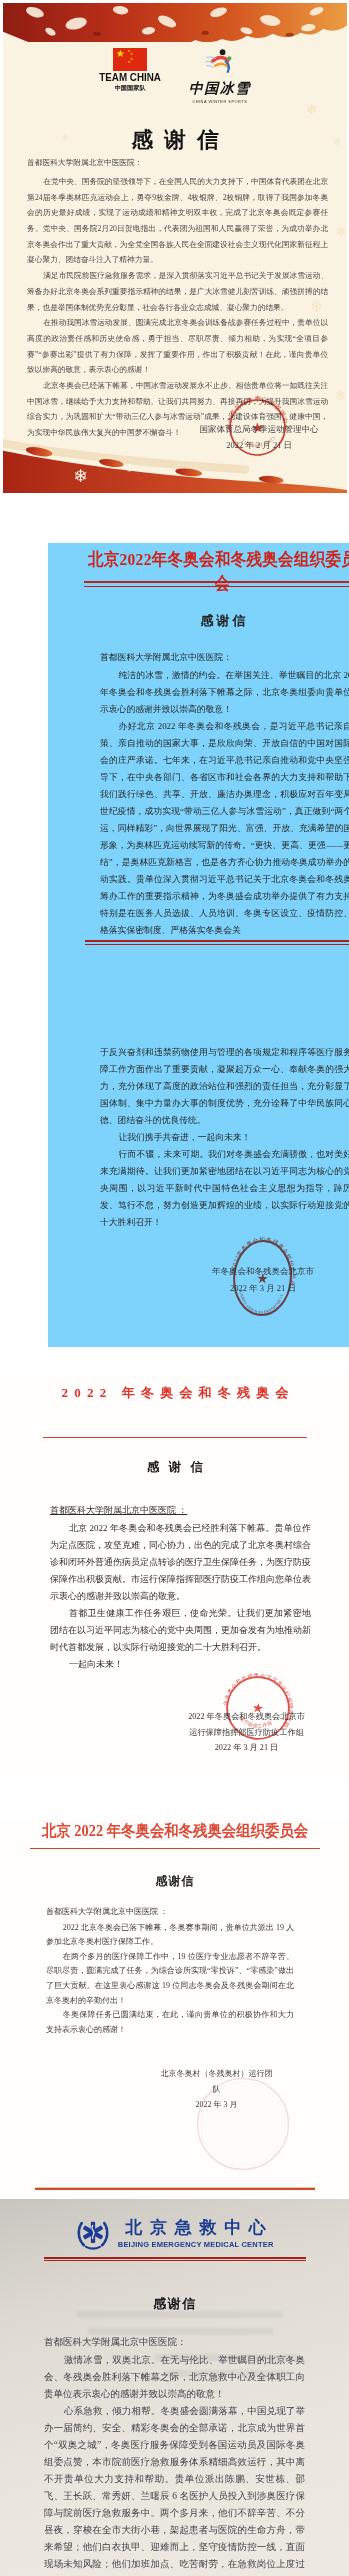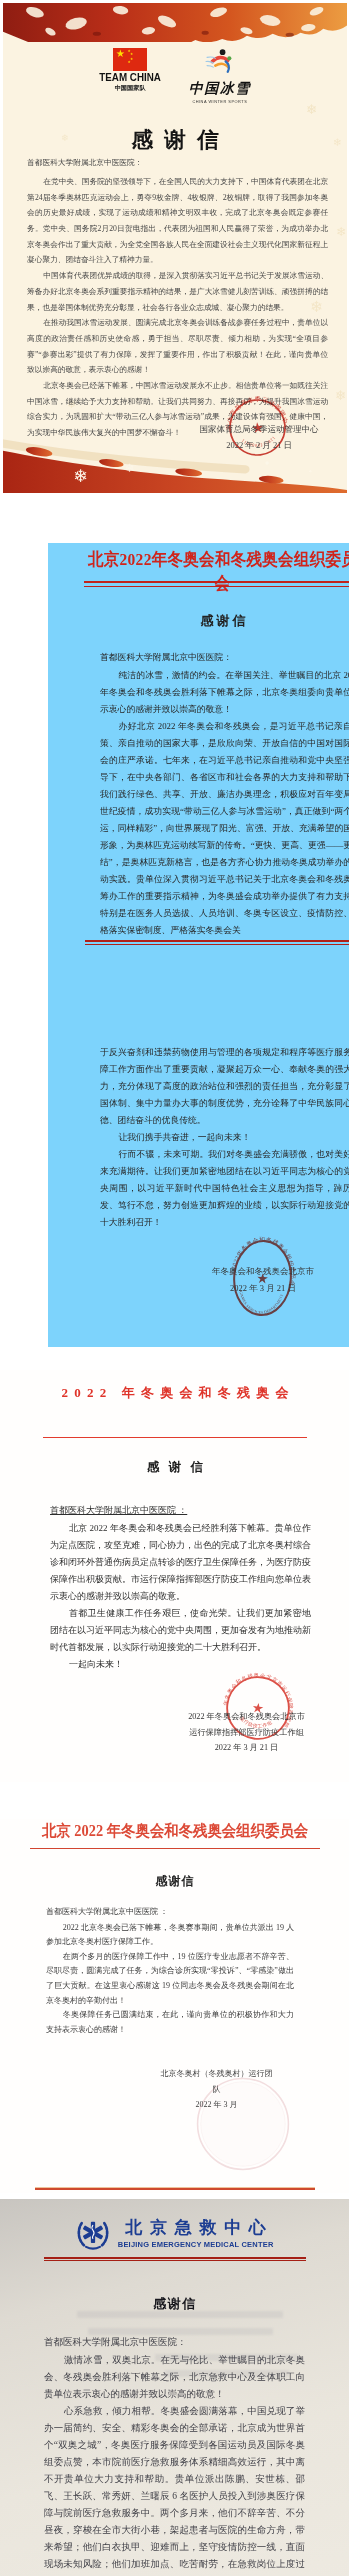--- a/index.html
+++ b/index.html
@@ -163,21 +163,21 @@
     <span class="sf" style="left:58px;top:129px;font-size:9.3px;opacity:.45">❄</span>
     <span class="sf" style="left:333px;top:221px;font-size:12.4px;opacity:.5">❄</span>
     <span class="sf" style="left:307px;top:295px;font-size:15.5px;opacity:.5">❄</span>
     <span class="sf" style="left:64px;top:395px;font-size:11.3px;opacity:.45">❄</span>
     <span class="sf" style="left:332px;top:385px;font-size:13.4px;opacity:.5">❄</span>
     <span class="sf" style="left:164px;top:328px;font-size:7.7px;opacity:.35">❄</span>
 
     <div class="body1">
       <p class="salut">首都医科大学附属北京中医医院：</p>
       <p class="para">在党中央、国务院的坚强领导下，在全国人民的大力支持下，中国体育代表团在北京第24届冬季奥林匹克运动会上，勇夺9枚金牌、4枚银牌、2枚铜牌，取得了我国参加冬奥会的历史最好成绩，实现了运动成绩和精神文明双丰收，完成了北京冬奥会既定参赛任务。党中央、国务院2月20日贺电指出，代表团为祖国和人民赢得了荣誉，为成功举办北京冬奥会作出了重大贡献，为全党全国各族人民在全面建设社会主义现代化国家新征程上凝心聚力、团结奋斗注入了精神力量。</p>
-      <p class="para">中国体育代表团优异成绩的取得，是深入贯彻落实习近平总书记关于发展冰雪运动、筹备办好北京冬奥会系列重要指示精神的结果，是广大冰雪健儿刻苦训练、顽强拼搏的结果，也是举国体制优势充分彰显，社会各行各业众志成城、凝心聚力的结果。</p>
+      <p class="para">满足市民院前医疗急救服务需求，是深入贯彻落实习近平总书记关于发展冰雪运动、筹备办好北京冬奥会系列重要指示精神的结果，是广大冰雪健儿刻苦训练、顽强拼搏的结果，也是举国体制优势充分彰显，社会各行各业众志成城、凝心聚力的结果。</p>
       <p class="para">在推动我国冰雪运动发展、圆满完成北京冬奥会训练备战参赛任务过程中，贵单位以高度的政治责任感和历史使命感，勇于担当、尽职尽责、倾力相助，为实现“全项目参赛”“参赛出彩”提供了有力保障，发挥了重要作用，作出了积极贡献！在此，谨向贵单位致以崇高的敬意，表示衷心的感谢！</p>
       <p class="para">北京冬奥会已经落下帷幕，中国冰雪运动发展永不止步。相信贵单位将一如既往关注中国冰雪，继续给予大力支持和帮助。让我们共同努力、再接再厉，为提升我国冰雪运动综合实力，为巩固和扩大“带动三亿人参与冰雪运动”成果，为建设体育强国、健康中国，为实现中华民族伟大复兴的中国梦不懈奋斗！</p>
     </div>
 
     <svg class="seal seal1" viewBox="0 0 110 110">
       <defs>
         <path id="p1r" d="M9,55 a46,46 0 1 1 92,0 a46,46 0 1 1 -92,0"></path>
         <path id="p1b" d="M17,63 a41,41 0 0 0 76,0"></path>
       </defs>
       <circle cx="55" cy="55" r="48" fill="none" stroke="#c4281f" stroke-width="3"></circle>

